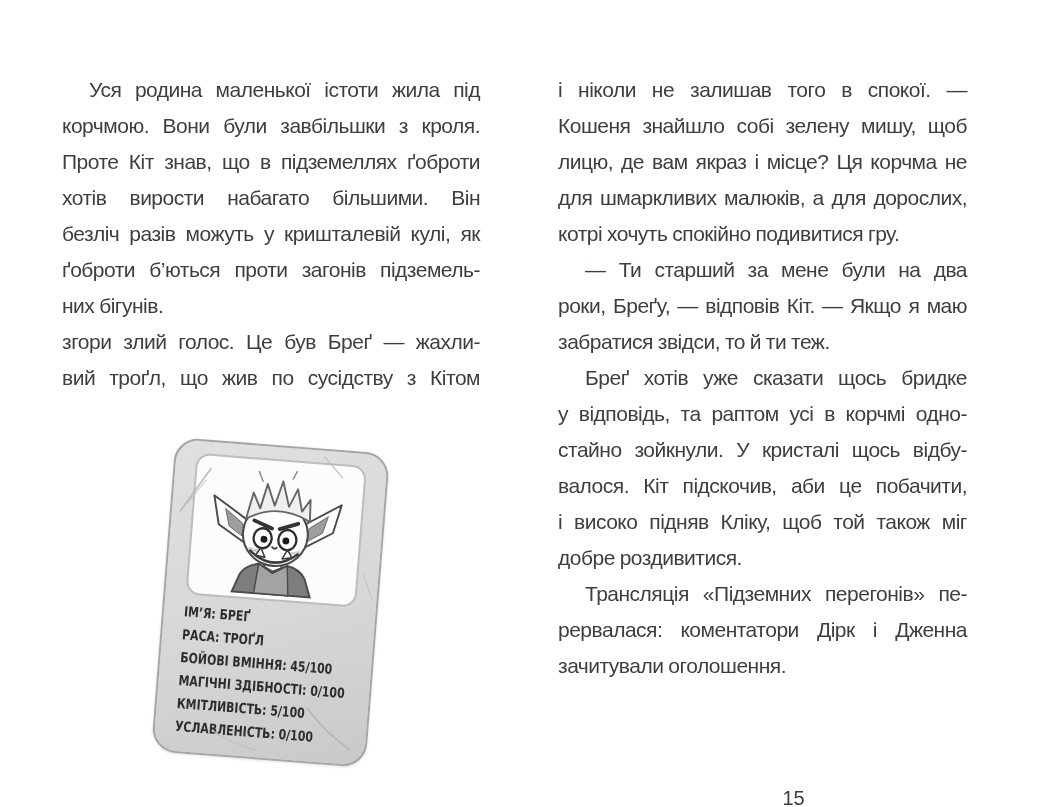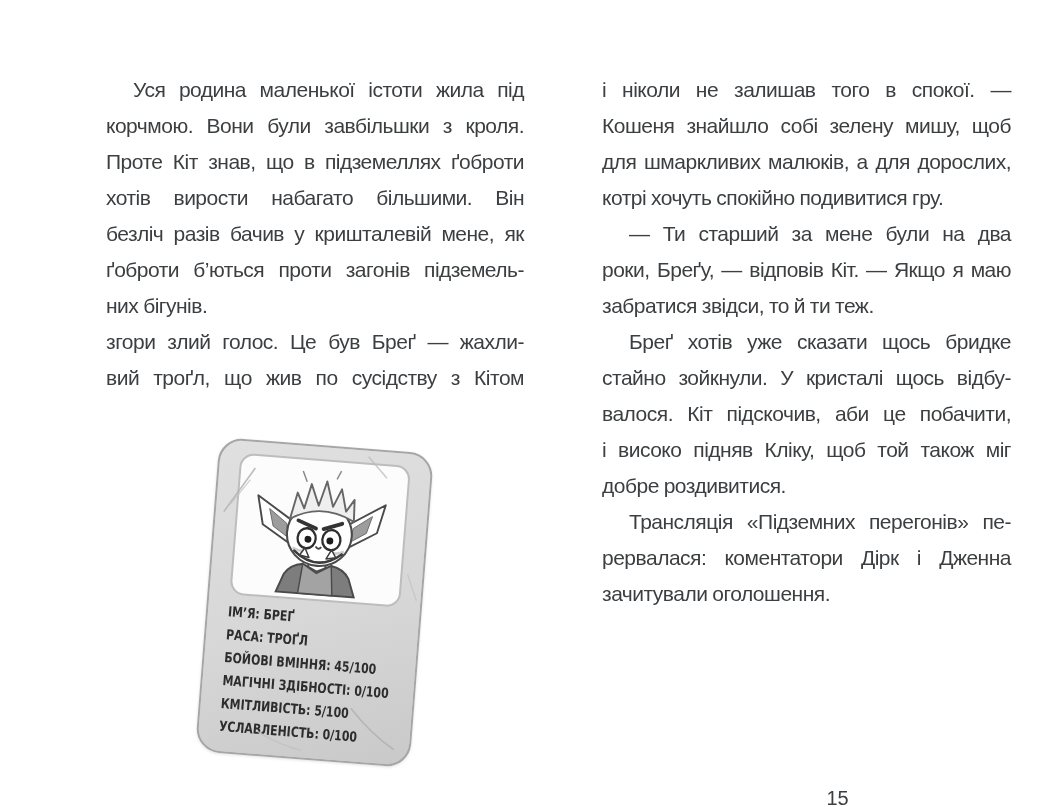--- a/index.html
+++ b/index.html
@@ -4,21 +4,21 @@
 <style>
   html,body{margin:0;padding:0;}
   body{
     width:1050px;height:807px;
     background:#ffffff;
     font-family:"Liberation Sans","DejaVu Sans",sans-serif;
     color:#3c3f41;
     overflow:hidden;
     position:relative;
   }
-  .page{position:absolute;inset:0;background:#ffffff;margin-left:44px;}
+  .page{position:absolute;inset:0;background:#ffffff;}
 
   
   .column{position:absolute;top:72px;}
   .column-left{left:62px;width:418px;}
   .column-right{left:558px;width:409px;}
   .line{
     height:36px;line-height:36px;
     font-size:21px;letter-spacing:-0.5px;word-spacing:-0.5px;
     text-align:justify;text-align-last:justify;
     color:#3c3f41;
@@ -68,44 +68,46 @@
 <body>
 
 <div class="page">
 
   <div class="column column-left" id="col-left">
       <div class="paragraph">
         <div class="line indent">Уся родина маленької істоти жила під</div>
         <div class="line">корчмою. Вони були завбільшки з кроля.</div>
         <div class="line">Проте Кіт знав, що в підземеллях ґоброти</div>
         <div class="line">хотів вирости набагато більшими. Він</div>
-        <div class="line">безліч разів бачив у кришталевій мене, як</div>
+        <div class="line">безліч разів можуть у кришталевій кулі, як</div>
         <div class="line">ґоброти б’ються проти загонів підземель-</div>
         <div class="line endline">них бігунів.</div>
       </div>
       <div class="paragraph">
         <div class="line">згори злий голос. Це був Бреґ — жахли-</div>
         <div class="line">вий троґл, що жив по сусідству з Кітом</div>
       </div>
     </div>
 
   <div class="column column-right" id="col-right">
       <div class="paragraph">
         <div class="line">і ніколи не залишав того в спокої. —</div>
         <div class="line">Кошеня знайшло собі зелену мишу, щоб</div>
+        <div class="line">лицю, де вам якраз і місце? Ця корчма не</div>
         <div class="line">для шмаркливих малюків, а для дорослих,</div>
         <div class="line endline">котрі хочуть спокійно подивитися гру.</div>
       </div>
       <div class="paragraph">
         <div class="line indent">— Ти старший за мене були на два</div>
         <div class="line">роки, Бреґу, — відповів Кіт. — Якщо я маю</div>
         <div class="line endline">забратися звідси, то й ти теж.</div>
       </div>
       <div class="paragraph">
         <div class="line indent">Бреґ хотів уже сказати щось бридке</div>
+        <div class="line">у відповідь, та раптом усі в корчмі одно-</div>
         <div class="line">стайно зойкнули. У кристалі щось відбу-</div>
         <div class="line">валося. Кіт підскочив, аби це побачити,</div>
         <div class="line">і високо підняв Кліку, щоб той також міг</div>
         <div class="line endline">добре роздивитися.</div>
       </div>
       <div class="paragraph">
         <div class="line indent">Трансляція «Підземних перегонів» пе-</div>
         <div class="line">рервалася: коментатори Дірк і Дженна</div>
         <div class="line endline">зачитували оголошення.</div>
       </div>

